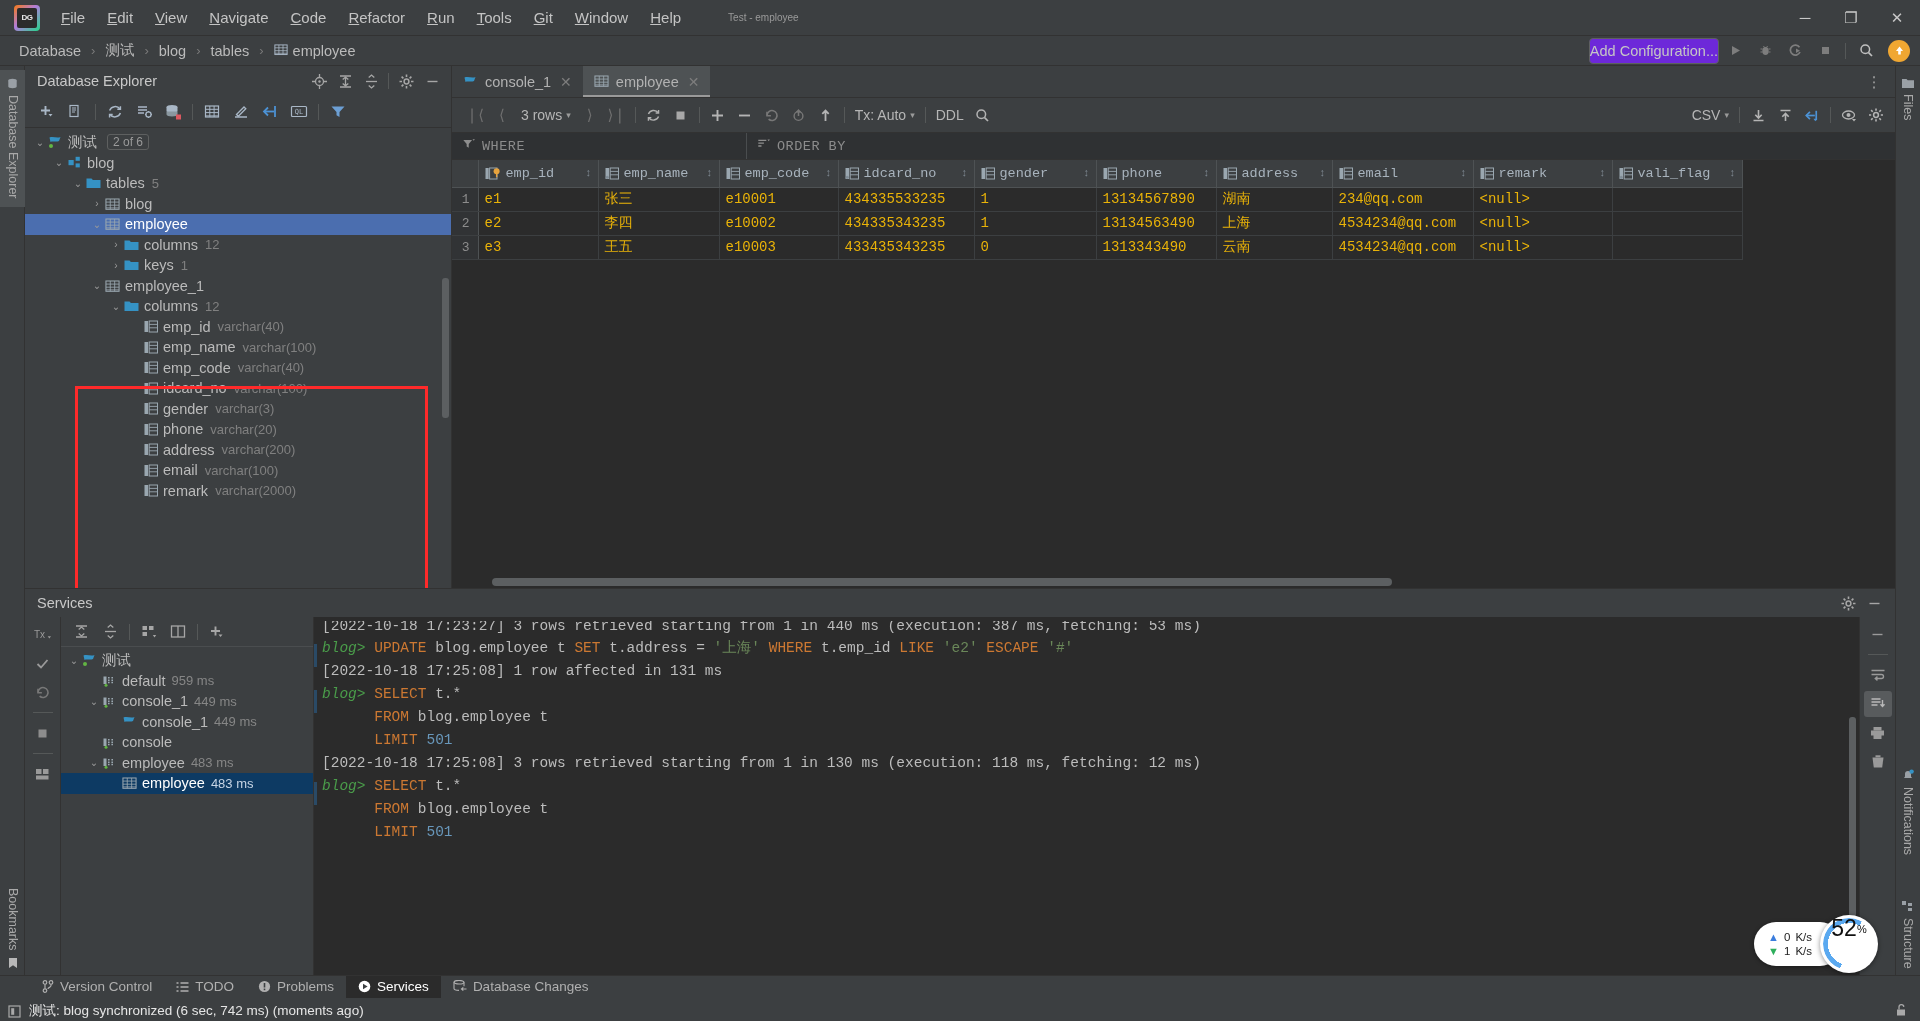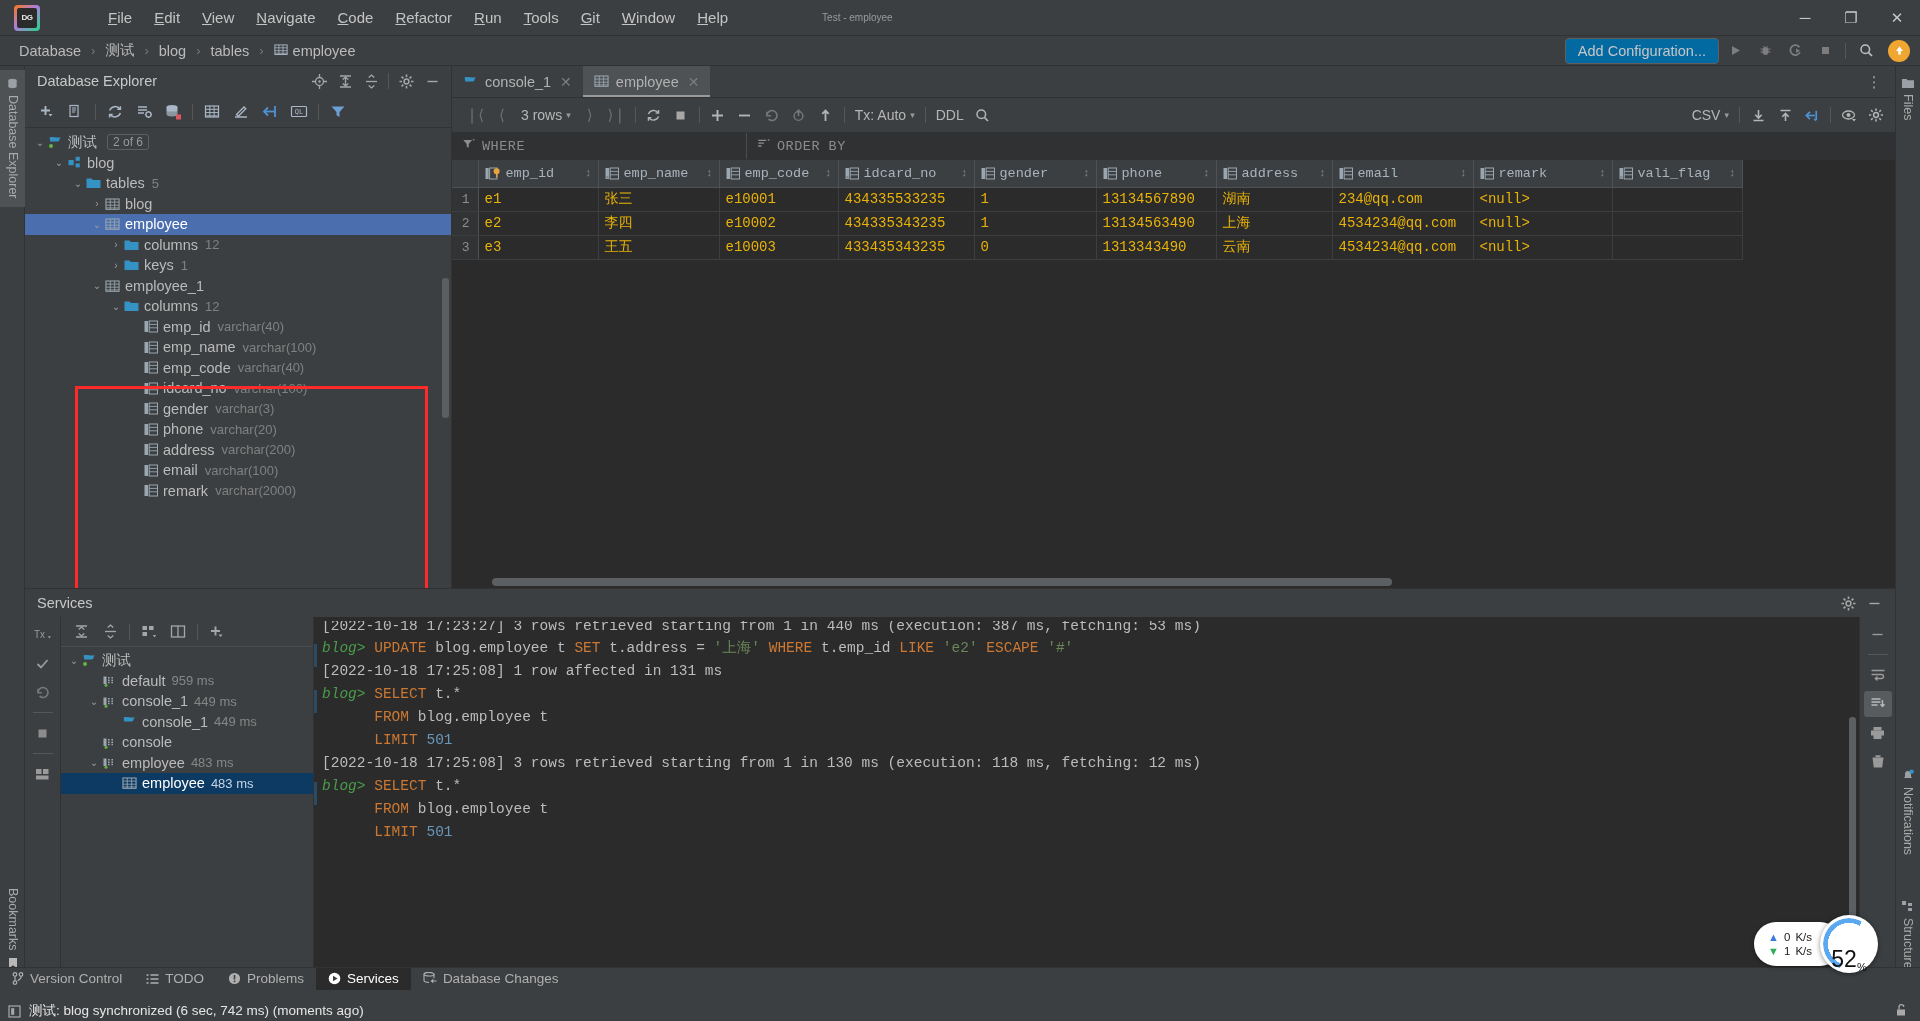--- a/index.html
+++ b/index.html
@@ -10,21 +10,20 @@
     color: #bbbbbb;
     overflow: hidden;
   }
   body { position: relative; font-size: 15px; }
 
   
   #menubar {
     position: absolute; left: 0; top: 0; width: 1920px; height: 36px;
     background: #3c3f41; display: flex; align-items: center;
     border-bottom: 1px solid #323232;
-    gap: 47px;
   }
   #app-logo {
     width: 26px; height: 26px; margin: 0 10px 0 14px; border-radius: 4px;
     background: linear-gradient(135deg,#f97a12 0%,#b07ddc 45%,#21d789 100%);
     position: relative; flex: none;
   }
   #app-logo::after {
     content: "DG"; position: absolute; inset: 3px;
     background: #2b2b2b; border-radius: 2px; color: #e8e8e8;
     font-size: 8px; font-weight: bold; display: flex;
@@ -50,22 +49,22 @@
     background: #3c3f41; display: flex; align-items: center;
     padding-left: 16px; border-bottom: 1px solid #323232;
   }
   .crumb { font-size: 14.5px; color: #bbbbbb; padding: 1px 3px; white-space: nowrap; }
   .crumb-sep {
     color: #7a7a7a; margin: 0 7px; font-size: 13px;
   }
   #navbar .crumb.with-icon { display: inline-flex; align-items: center; gap: 5px; }
   #navbar-right { margin-left: auto; display: flex; align-items: center; gap: 2px; padding-right: 10px; }
   #add-config {
-    border: 1px solid #5e6060; border-radius: 4px; padding: 4px 12px;
-    font-size: 14.5px; color: #c6c6c6; background: #0369a1; white-space: nowrap;
+    border: 1px solid #5e6060; border-radius: 4px; padding: 4px 0;
+    font-size: 14.5px; color: #c6c6c6; background: #6d28d9; white-space: nowrap;
   }
   .nav-icon-btn {
     width: 28px; height: 24px; display: flex; align-items: center;
     justify-content: center; color: #8d8d8d;
   }
   .nav-icon-btn.dim { color: #6d6d6d; }
   #update-badge {
     width: 22px; height: 22px; border-radius: 50%; background: #f0a732;
     display: flex; align-items: center; justify-content: center;
     color: #fff; font-size: 13px; margin-left: 6px;
@@ -287,22 +286,22 @@
     background: #5c5f61; border-radius: 3px;
   }
   #svc-rail-right {
     width: 36px; background: #3c3f41; display: flex; flex-direction: column;
     align-items: center; padding-top: 4px; gap: 3px;
     border-left: 1px solid #323232;
   }
 
   
   #bottombar {
-    position: absolute; left: 0; bottom: 32px; width: 1920px; height: 22px;
-    background: #3c3f41; display: flex; align-items: center; 
+    position: absolute; left: 0; bottom: 24px; width: 1920px; height: 22px;
+    background: #3c3f41; display: flex; align-items: center; padding-left: 30px;
     border-top: 1px solid #323232;
   }
   .bb-item {
     display: flex; align-items: center; gap: 6px; padding: 2px 12px;
     font-size: 13.5px; color: #b0b0b0; height: 22px;
   }
   .bb-item.active { background: #2b2b2b; color: #ffffff; }
 
   
   #statusbar {
@@ -321,21 +320,21 @@
     background: #ffffff; border-radius: 22px; height: 44px;
     display: flex; flex-direction: column; justify-content: center;
     padding: 0 30px 0 14px; color: #222; font-size: 11.5px;
     box-shadow: 0 1px 4px rgba(0,0,0,.4);
   }
   #netspeed div { display: flex; align-items: center; gap: 5px; line-height: 14px; white-space: nowrap; }
   .up-arrow { color: #3b7ddd; font-size: 11px; }
   .down-arrow { color: #2eaf5c; font-size: 11px; }
   #memgauge {
     width: 58px; height: 58px; border-radius: 50%; background: #fff;
-    margin-left: -22px; display: flex; align-items: flex-end; justify-content: center;
+    margin-left: -22px; display: flex; align-items: flex-start; justify-content: center;
     position: relative; box-shadow: 0 1px 5px rgba(0,0,0,.45);
   }
   #memgauge .ring {
     position: absolute; inset: 3px; border-radius: 50%;
     background: conic-gradient(from 200deg, #5aa9f0 0deg 190deg, #ffffff 190deg 360deg);
     -webkit-mask: radial-gradient(circle, transparent 21px, #000 21px);
             mask: radial-gradient(circle, transparent 21px, #000 21px);
   }
   #memgauge .val { position: relative; font-size: 23px; color: #111; font-weight: 400; }
   #memgauge .pct { position: relative; font-size: 11px; color: #111; margin-top: 8px; }

